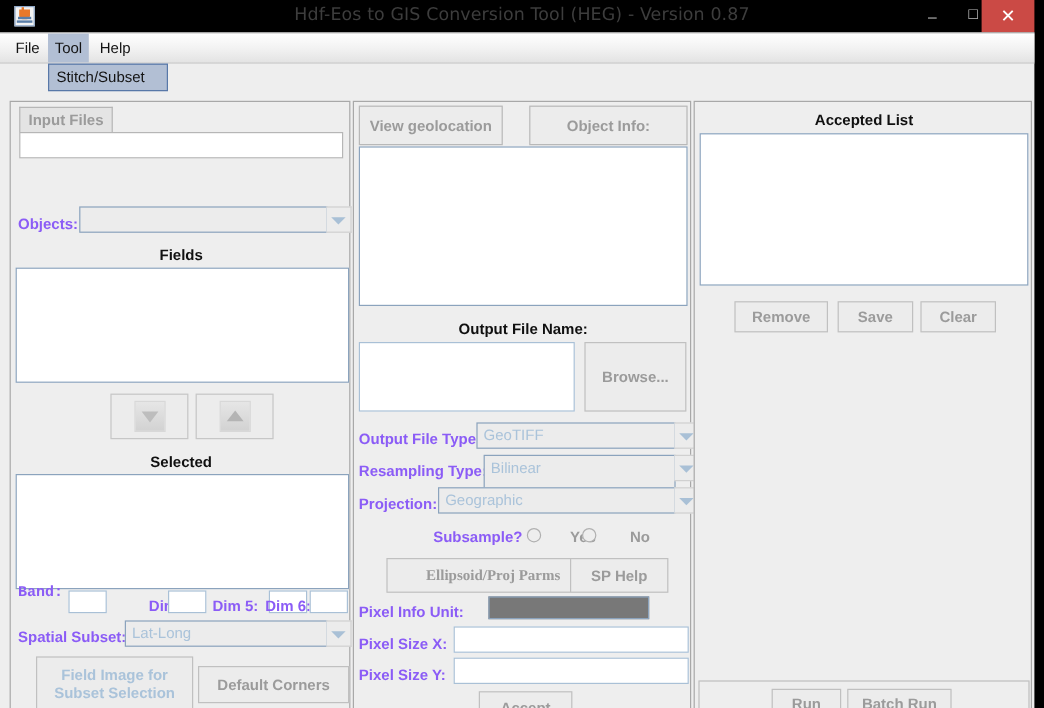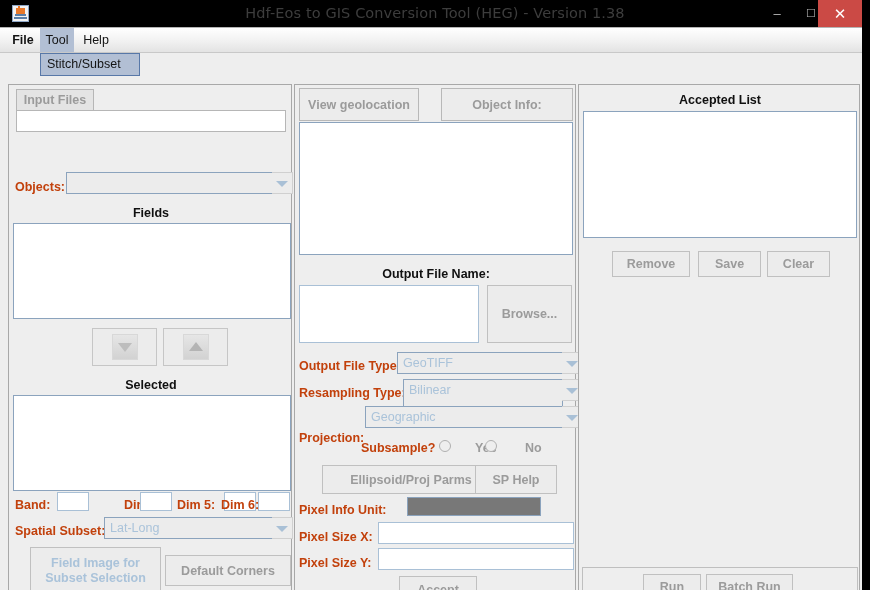--- a/index.html
+++ b/index.html
@@ -111,21 +111,21 @@
   .menu-item {
     position: absolute;
     top: 0;
     height: 24px;
     line-height: 24px;
     font-size: 12.5px;
     color: #141414;
     text-align: center;
     cursor: default;
   }
-  .menu-file { left: 8px; width: 30px; font-weight: bold; }
+  .menu-file { left: 8px; width: 30px; }
   .menu-tool { left: 40px; width: 34px; background: #b2bfd4; }
   .menu-help { left: 78px; width: 36px; }
 
   
   .menu-popup {
     position: absolute;
     left: 40px; top: 25px;
     width: 100px; height: 23px;
     background: #b2bfd4;
     border: 1px solid #5878a8;
@@ -149,21 +149,21 @@
     box-sizing: border-box;
   }
   .panel-left   { left: 8px;   top: 56px; width: 284px; height: 522px; }
   .panel-center { left: 294px; top: 56px; width: 282px; height: 522px; }
   .panel-right  { left: 578px; top: 56px; width: 282px; height: 522px; }
 
   
   .lbl {
     position: absolute;
     font-size: 12.5px;
-    color: #c2410c;
+    color: #8b5cf6;
     font-weight: bold;
     white-space: nowrap;
     line-height: 1;
   }
   .hdr {
     position: absolute;
     font-size: 12.5px;
     color: #101010;
     font-weight: bold;
     text-align: center;
@@ -315,21 +315,21 @@
 
 <div id="app">
 
   <div class="titlebar">
     <div class="title-icon">
       <div class="steam"></div>
       <div class="cup"></div>
       <div class="base2"></div>
       <div class="base"></div>
     </div>
-    <div class="title-text">Hdf-Eos to GIS Conversion Tool (HEG) - Version 1.38</div>
+    <div class="title-text">Hdf-Eos to GIS Conversion Tool (HEG) - Version 0.87</div>
     <div class="win-btn btn-min">–</div>
     <div class="win-btn btn-max">☐</div>
     <div class="win-btn btn-close">✕</div>
   </div>
 
   <div class="window">
 
     <div class="menubar">
       <div class="menu-item menu-file">File</div>
       <div class="menu-item menu-tool">Tool</div>
@@ -353,21 +353,21 @@
         <div class="arrow-glyph"></div>
       </div>
       <div class="arrow-btn arrow-up" style="left:154px; top:243px; width:65px; height:38px;">
         <div class="arrow-glyph"></div>
       </div>
 
       <div class="hdr" style="left:4px; top:294px; width:276px;">Selected</div>
 
       <div class="listbox" style="left:4px; top:310px; width:278px; height:96px;"></div>
 
-      <div class="lbl" style="left:6px; top:414px;">Band:</div>
+      <div class="lbl" style="left:6px; top:403px;font-family:Liberation Mono, monospace;">Band:</div>
       <div class="textfield" style="left:48px; top:407px; width:32px; height:19px;"></div>
 
       <div class="lbl" style="left:84px; top:414px;padding-left:31px;">Dim 4:</div>
       <div class="textfield" style="left:131px; top:407px; width:32px; height:19px;"></div>
 
       <div class="lbl" style="left:168px; top:414px;">Dim 5:</div>
       <div class="textfield" style="left:215px; top:407px; width:32px; height:19px;"></div>
 
       <div class="lbl" style="left:215px; top:414px; left:212px;">Dim 6:</div>
       <div class="textfield" style="left:249px; top:407px; width:32px; height:19px;"></div>
@@ -396,31 +396,31 @@
       <div class="btn" style="left:192px; top:200px; width:85px; height:58px;">Browse...</div>
 
       <div class="lbl" style="left:4px; top:275px;">Output File Type:</div>
       <div class="combo" style="left:102px; top:267px; width:166px; height:22px;">GeoTIFF</div>
       <div class="combo-arrow" style="left:268px; top:267px; width:21px; height:22px; left:267px;"></div>
 
       <div class="lbl" style="left:4px; top:302px;">Resampling Type:</div>
       <div class="combo" style="left:108px; top:294px; width:160px; height:34px;">Bilinear</div>
       <div class="combo-arrow" style="left:267px; top:294px; width:21px; height:22px;"></div>
 
-      <div class="lbl" style="left:4px; top:347px;">Projection:</div>
+      <div class="lbl" style="left:4px; top:329px;">Projection:</div>
       <div class="combo" style="left:70px; top:321px; width:198px; height:22px;">Geographic</div>
       <div class="combo-arrow" style="left:267px; top:321px; width:21px; height:22px;"></div>
 
       <div class="lbl" style="left:66px; top:357px;">Subsample?</div>
       <div class="radio" style="left:144px; top:355px;"></div>
       <div class="radio-lbl" style="left:161px; top:357px;margin-left:19px;">Yes</div>
       <div class="radio" style="left:190px; top:355px;"></div>
       <div class="radio-lbl" style="left:207px; top:357px;margin-left:23px;">No</div>
 
-      <div class="btn" style="left:27px; top:380px; width:178px; height:29px;">Ellipsoid/Proj Parms</div>
+      <div class="btn" style="left:27px; top:380px; width:178px; height:29px;font-family:Liberation Serif, serif;">Ellipsoid/Proj Parms</div>
       <div class="btn" style="left:180px; top:380px; width:82px; height:29px;">SP Help</div>
 
       <div class="lbl" style="left:4px; top:419px;">Pixel Info Unit:</div>
       <div class="disabled-field" style="left:112px; top:412px; width:134px; height:19px;"></div>
 
       <div class="lbl" style="left:4px; top:446px;">Pixel Size X:</div>
       <div class="textfield" style="left:83px; top:437px; width:196px; height:22px;"></div>
 
       <div class="lbl" style="left:4px; top:472px;">Pixel Size Y:</div>
       <div class="textfield" style="left:83px; top:463px; width:196px; height:22px;"></div>

